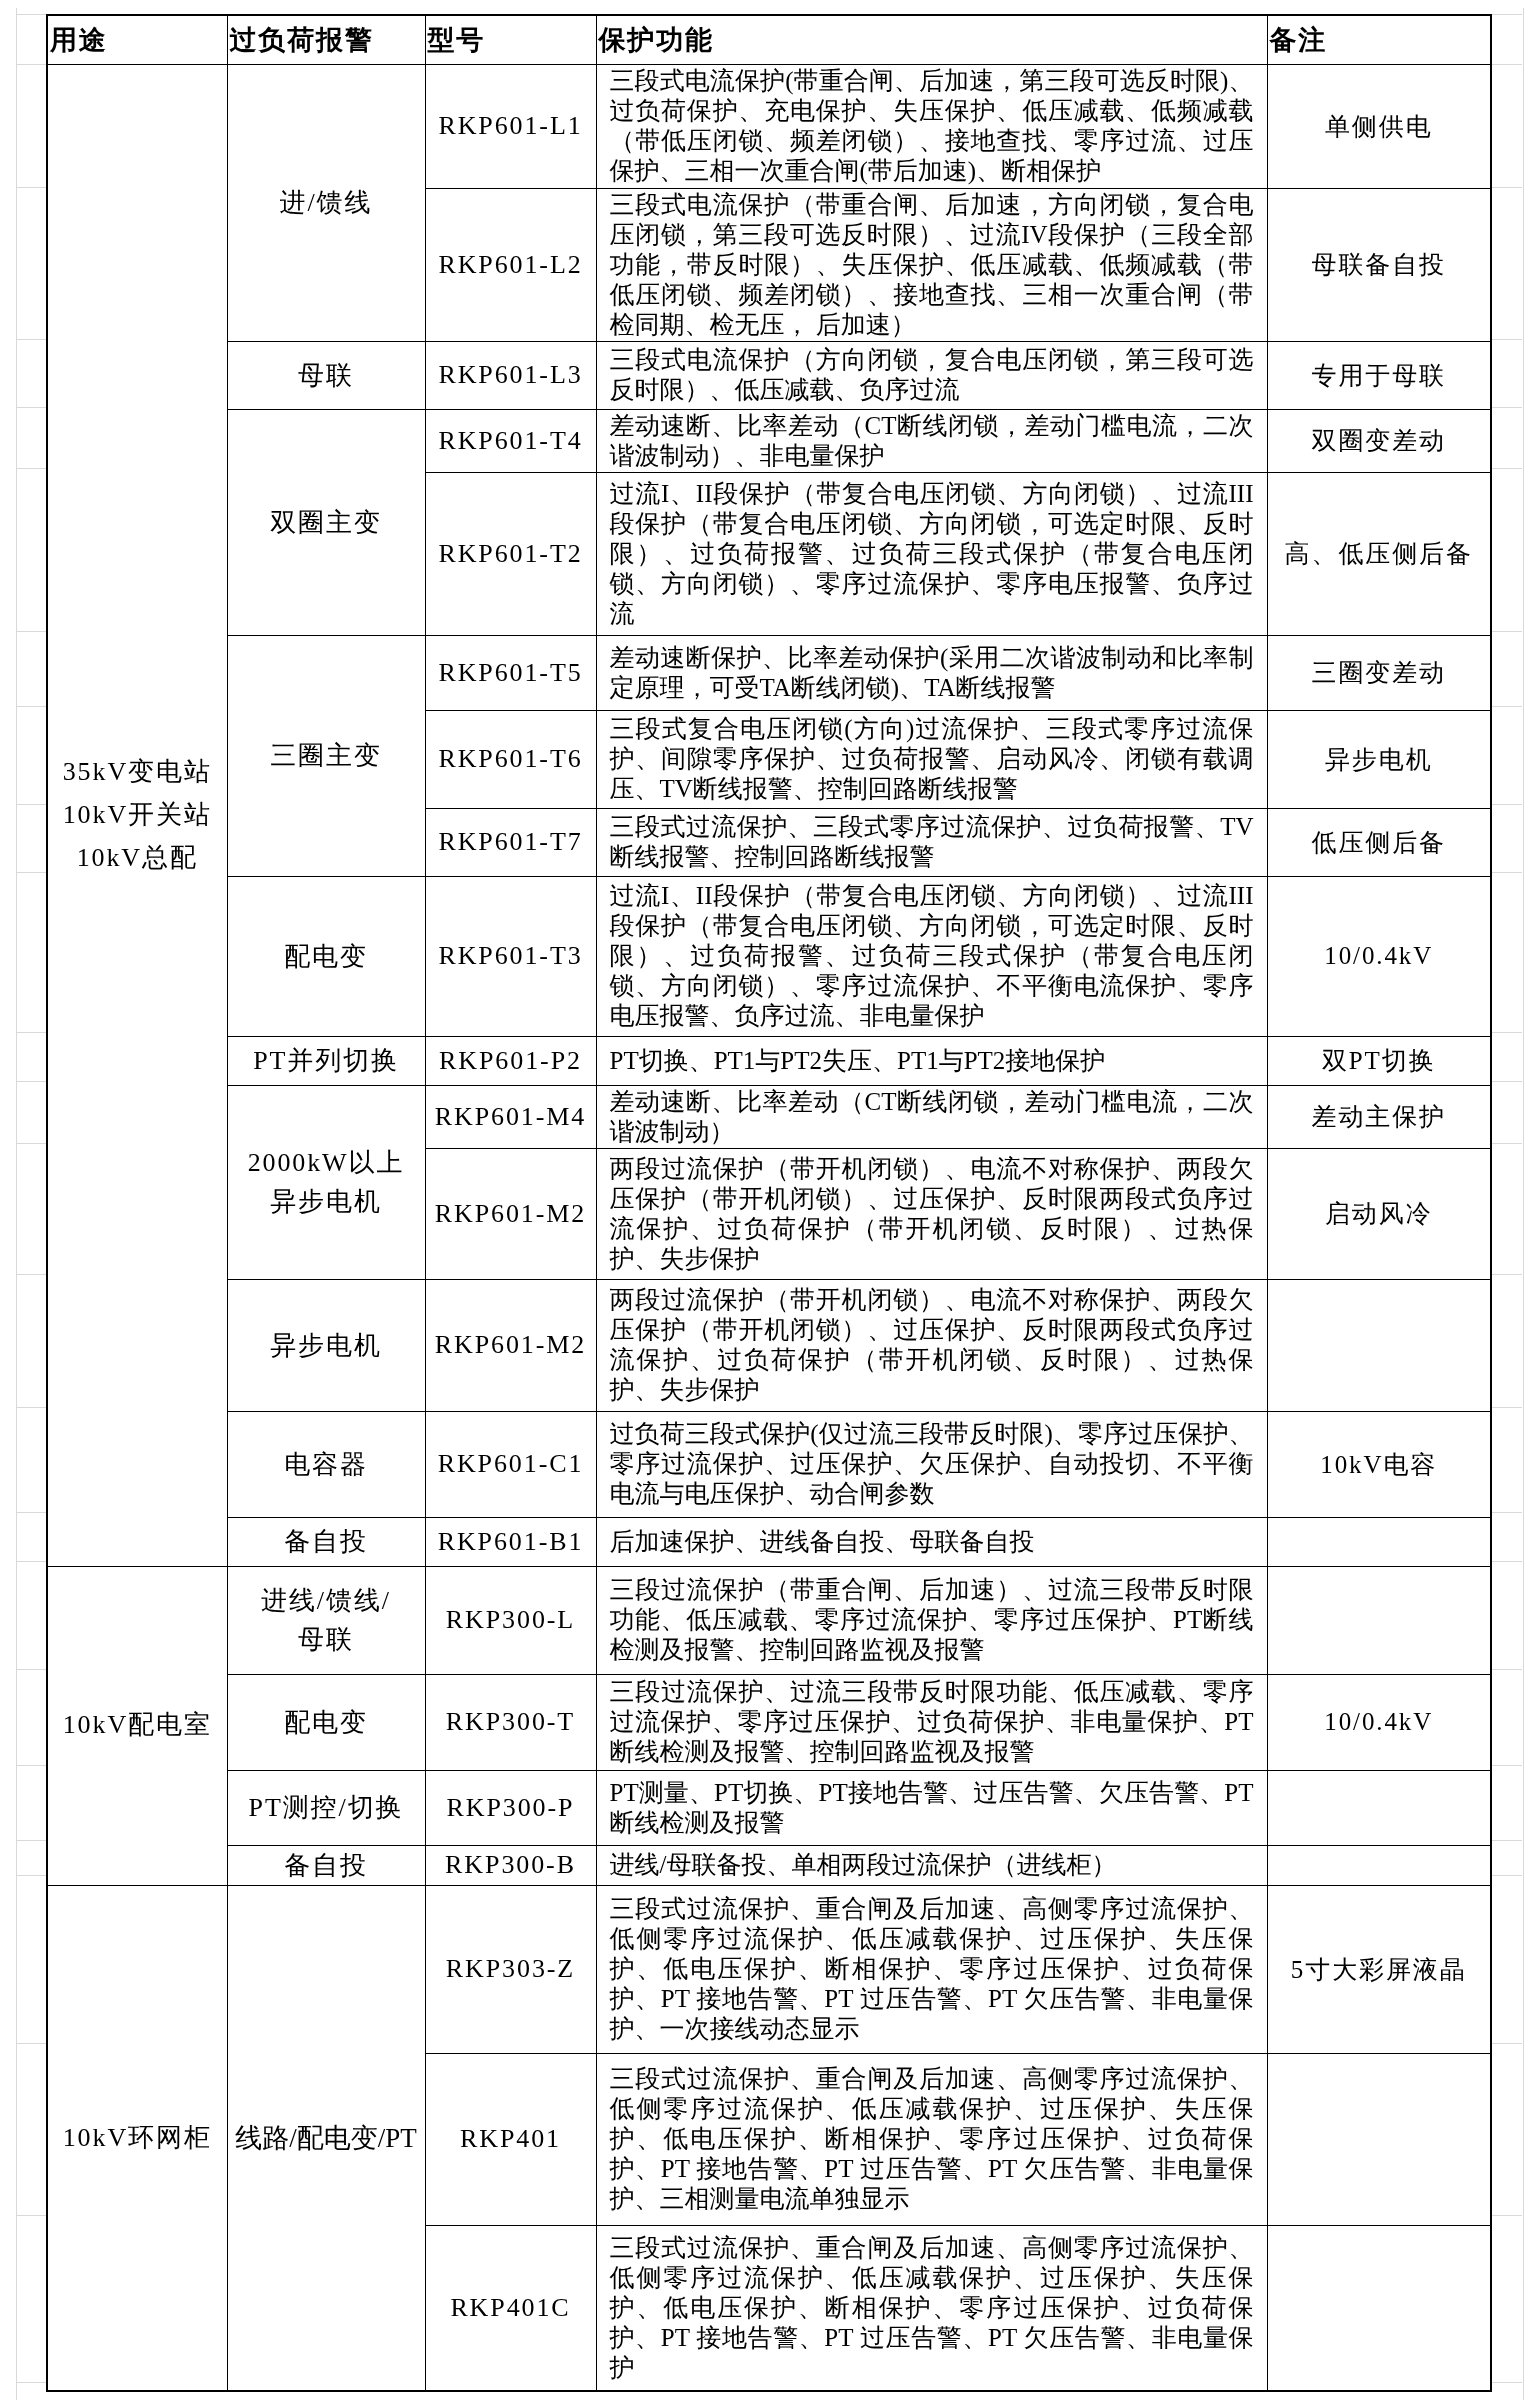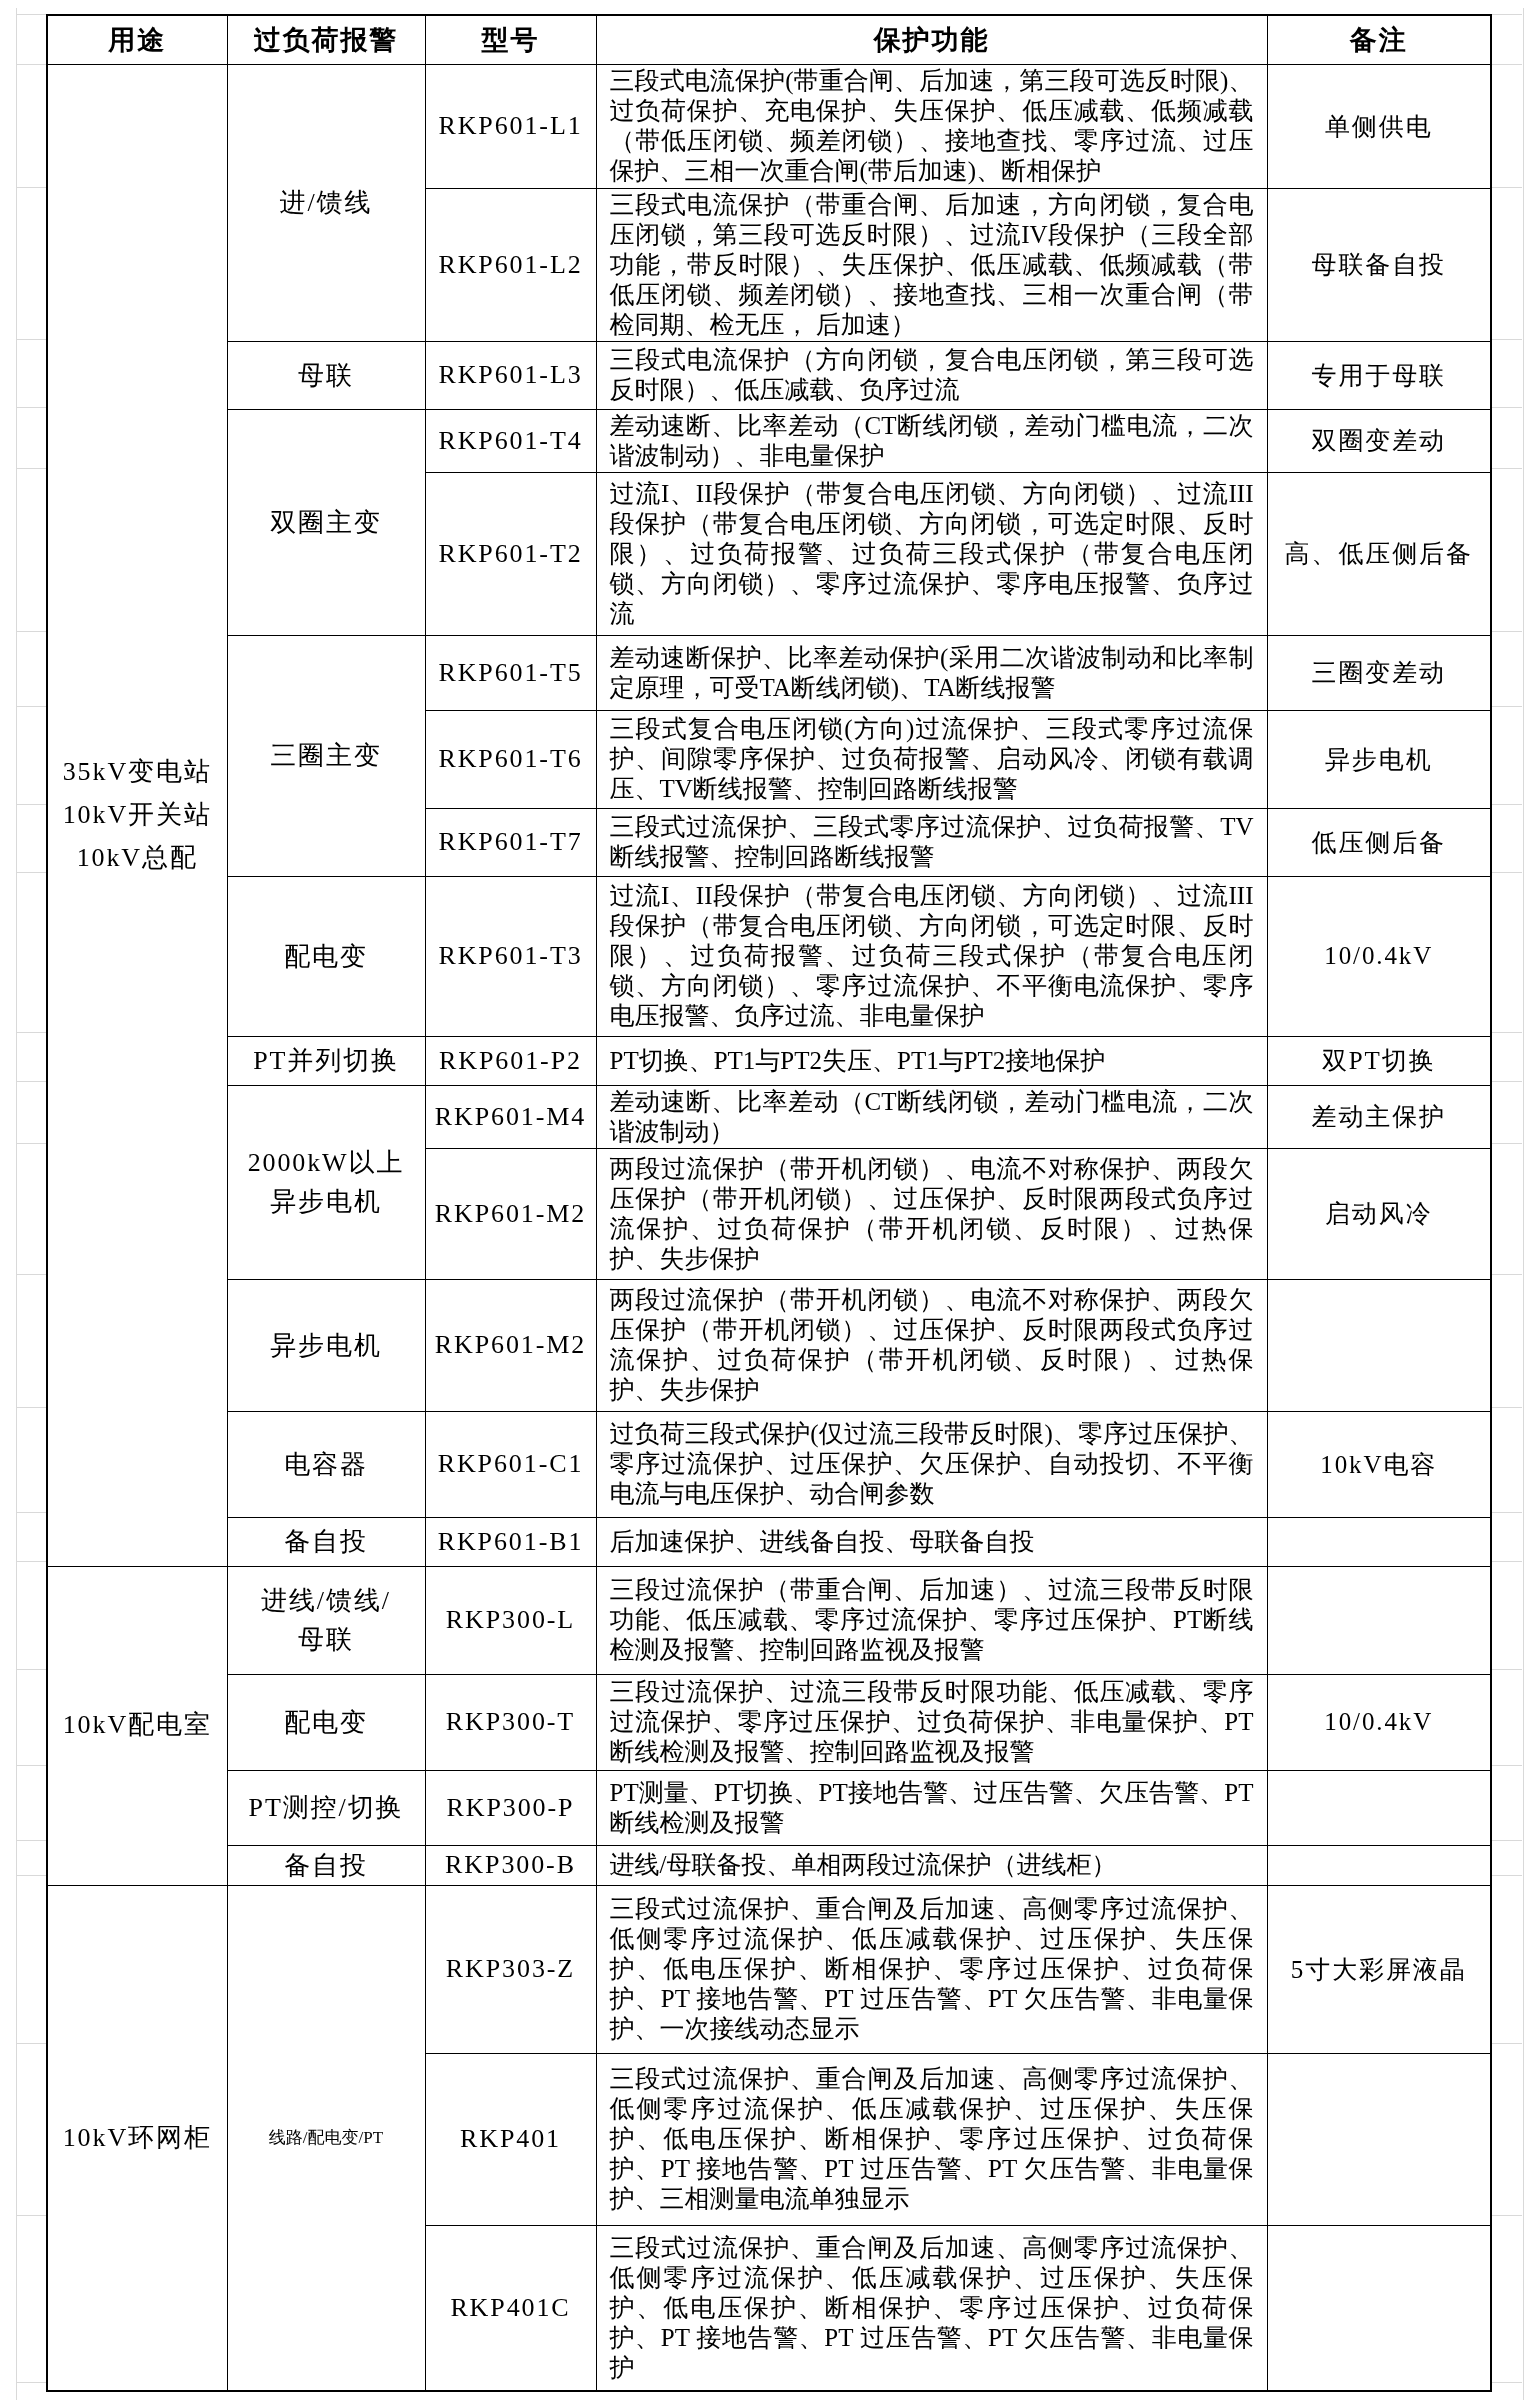--- a/index.html
+++ b/index.html
@@ -6,24 +6,24 @@
   body{
     width:1535px;height:2401px;background:#ffffff;position:relative;
     font-family:"Liberation Serif","DejaVu Serif",serif;color:#000;
   }
   table#spec{
     position:absolute;left:46px;top:14.3px;width:1444px;
     border-collapse:collapse;table-layout:fixed;
     border:2.9px solid #000;
   }
   #spec td,#spec th{border:1.9px solid #000;overflow:hidden;vertical-align:middle;background:#fff;}
-  #spec th{font-size:27px;font-weight:bold;text-align:center;letter-spacing:1.9px;padding:0 1.9px;}
+  #spec th{font-size:27px;font-weight:bold;text-align:left;letter-spacing:1.9px;padding:0 1.9px;}
   .usage{font-size:26px;text-align:center;letter-spacing:1.9px;white-space:pre-line;line-height:1.65;padding:0 1.9px;}
   .dev{font-size:26px;text-align:center;letter-spacing:1.9px;white-space:pre-line;line-height:1.5;padding:0 1.9px;}
-  .dev.tight{letter-spacing:0;font-size:17px;}
+  .dev.tight{letter-spacing:0;font-size:27px;}
   .model{font-size:26px;text-align:center;letter-spacing:1.9px;padding:0 1.9px;}
   .fn{font-size:25px;line-height:30px;text-align:justify;padding:1px 13px;}
   .rem{font-size:25px;text-align:center;letter-spacing:1.9px;padding:0 1.9px;}
   
   .vline{position:absolute;top:7.6px;height:2393px;width:1px;background:#d9d9d9;}
   #vl-left{left:16px;}
   #vl-right{left:1523px;}
   .glwrap{position:absolute;top:0;height:2401px;}
   #glLeft{left:16px;width:29.5px;}
   #glRight{left:1489px;width:33px;}

